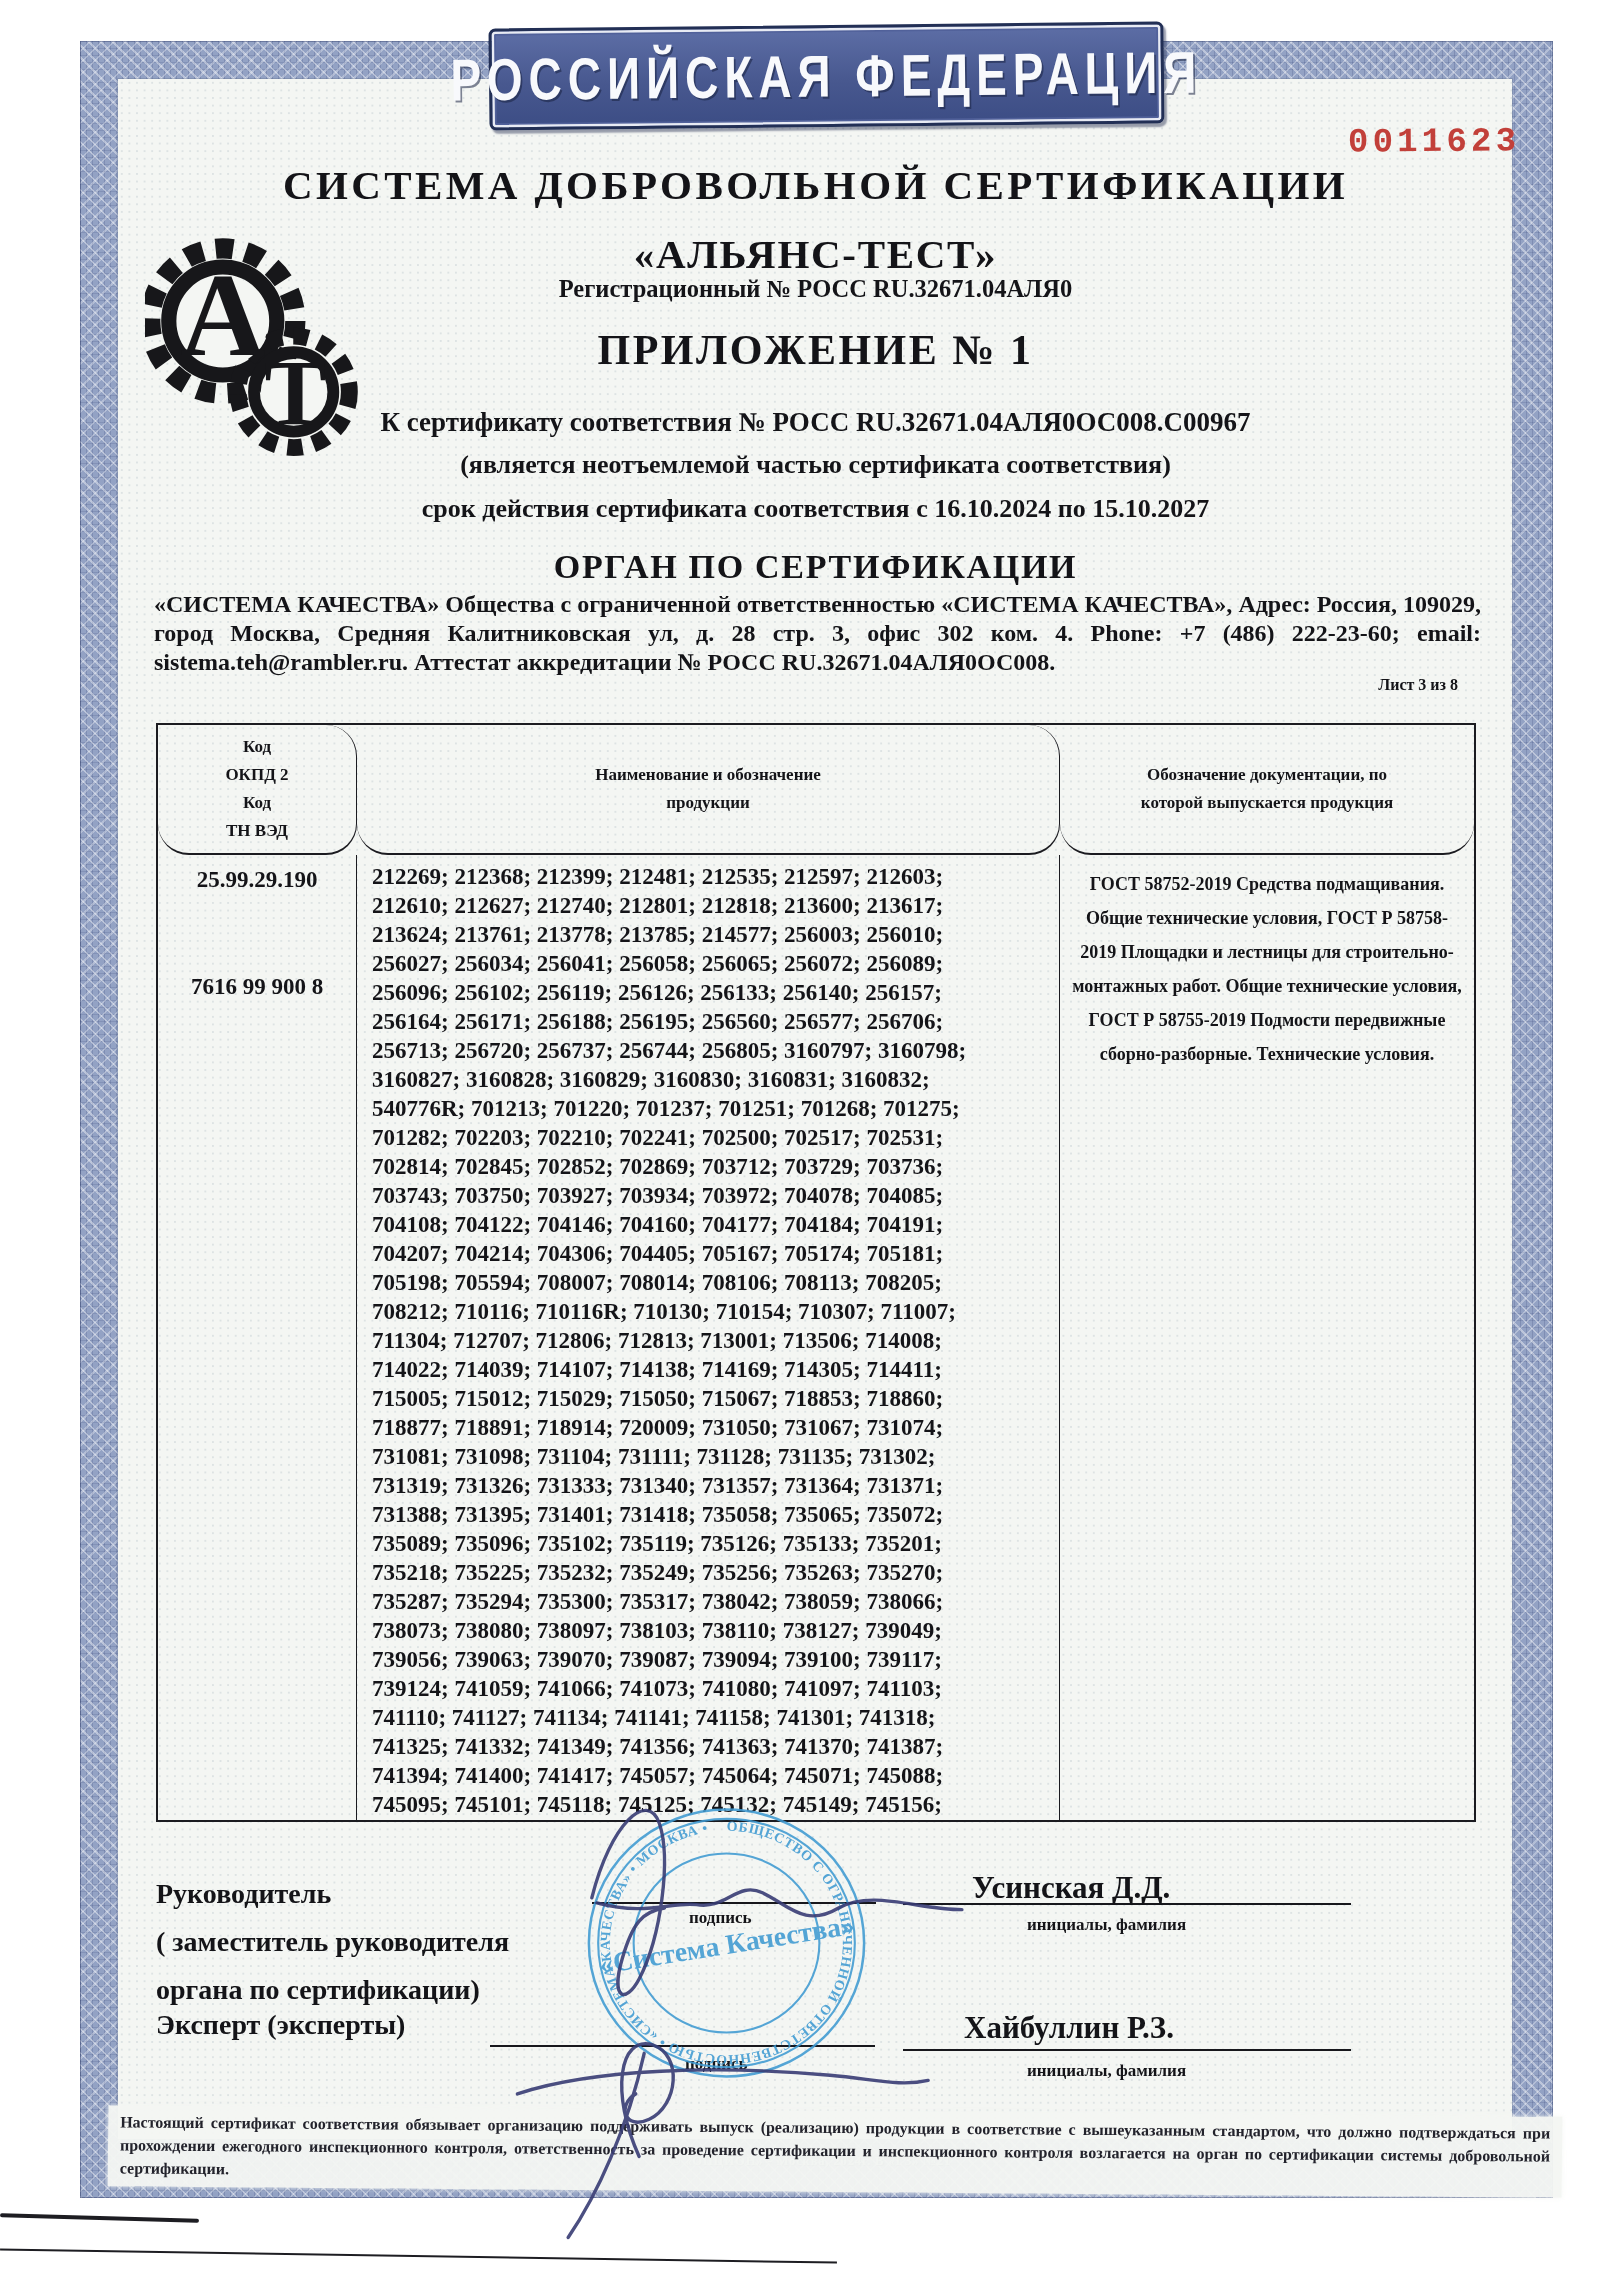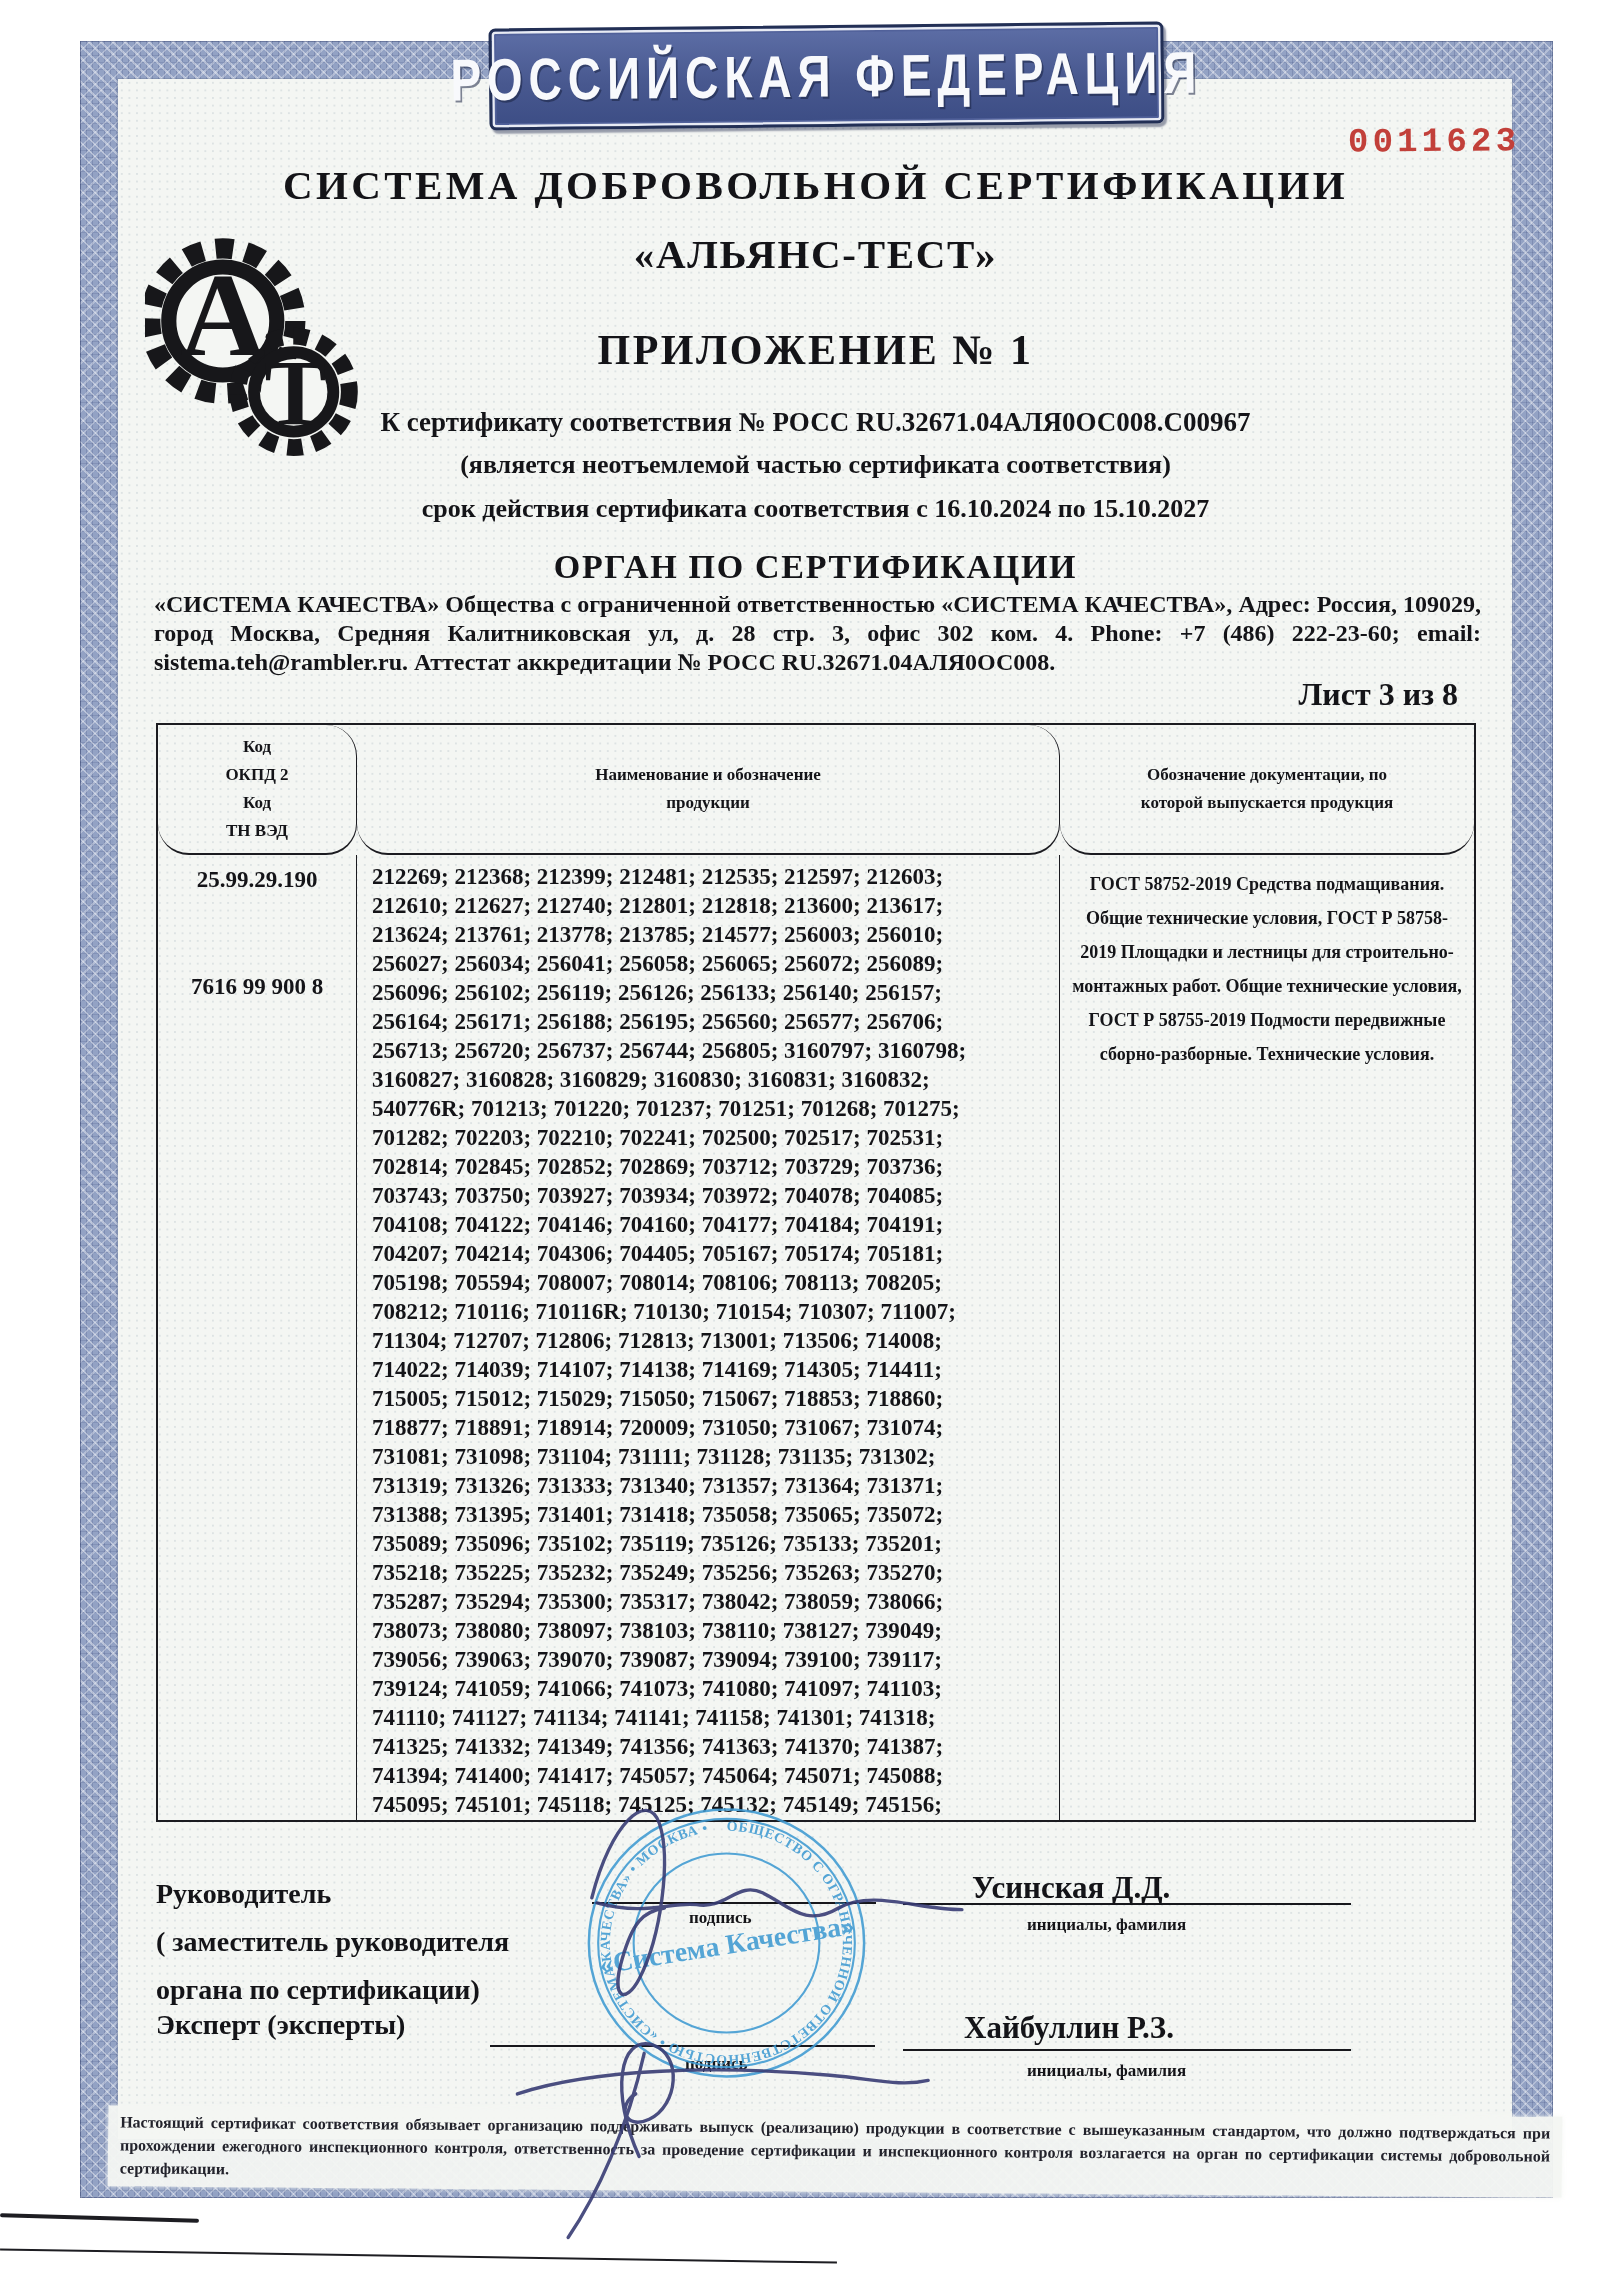--- a/index.html
+++ b/index.html
@@ -42,21 +42,21 @@
   .t-system{top:161px;font-size:41px;letter-spacing:3.4px;}
   .t-name{top:218px;font-size:41px;letter-spacing:1.7px;margin-top:12px;}
   .t-reg{top:275px;font-size:24.5px;}
   .t-annex{top:326px;font-size:42px;letter-spacing:2.5px;}
   .t-cert{top:407px;font-size:27px;}
   .t-note{top:450px;font-size:26px;}
   .t-valid{top:494px;font-size:26px;}
   .t-organ{top:548px;font-size:34px;letter-spacing:1.7px;}
   .org-text{position:absolute;left:154px;top:590px;width:1327px;font-size:24px;font-weight:bold;
     line-height:29px;text-align:justify;}
-  .sheet{position:absolute;right:165px;top:676px;font-size:32px;font-weight:bold;}
+  .sheet{position:absolute;right:165px;top:676px;font-size:16px;font-weight:bold;}
 
   
   .logo{position:absolute;left:145px;top:213px;width:218px;height:243px;}
 
   
   .doc-table{position:absolute;left:156px;top:723px;width:1316px;height:1095px;
     border:2.5px solid #1b1b20;display:grid;grid-template-columns:199px 703px 1fr;
     grid-template-rows:130px 1fr;background:transparent;}
   .th{border-bottom:2.5px solid #1b1b20;display:flex;align-items:center;justify-content:center;
     text-align:center;font-weight:bold;font-size:17px;line-height:28px;white-space:pre-line;border-radius:31px;}
@@ -127,20 +127,21 @@
       <circle cx="176" cy="212" r="47" stroke-width="14"></circle>
     </g>
     <circle cx="92" cy="128" r="54" fill="#f4f6f3"></circle>
     <circle cx="176" cy="212" r="39" fill="#f4f6f3"></circle>
     <text x="92" y="168" text-anchor="middle" font-family="Liberation Serif, serif" font-weight="bold" font-size="140" fill="#17171a">А</text>
     <text x="178" y="250" text-anchor="middle" font-family="Liberation Serif, serif" font-weight="bold" font-size="110" fill="#17171a">Т</text>
   </svg>
 
   <div class="cline t-system">СИСТЕМА ДОБРОВОЛЬНОЙ СЕРТИФИКАЦИИ</div>
   <div class="cline t-name">«АЛЬЯНС-ТЕСТ»</div>
+  <div class="cline t-reg">Регистрационный № РОСС RU.32671.04АЛЯ0</div>
   <div class="cline t-annex">ПРИЛОЖЕНИЕ № 1</div>
   <div class="cline t-cert">К сертификату соответствия № РОСС RU.32671.04АЛЯ0ОС008.С00967</div>
   <div class="cline t-note">(является неотъемлемой частью сертификата соответствия)</div>
   <div class="cline t-valid">срок действия сертификата соответствия с  16.10.2024  по  15.10.2027</div>
   <div class="cline t-organ">ОРГАН ПО СЕРТИФИКАЦИИ</div>
   <div class="org-text">«СИСТЕМА КАЧЕСТВА» Общества с ограниченной ответственностью «СИСТЕМА КАЧЕСТВА», Адрес: Россия, 109029, город Москва, Средняя Калитниковская ул, д. 28 стр. 3, офис 302 ком. 4. Phone: +7 (486) 222-23-60; email: sistema.teh@rambler.ru. Аттестат аккредитации № РОСС RU.32671.04АЛЯ0ОС008.</div>
   <div class="sheet">Лист 3 из 8</div>
 
   <div class="doc-table">
     <div class="th vline">Код

